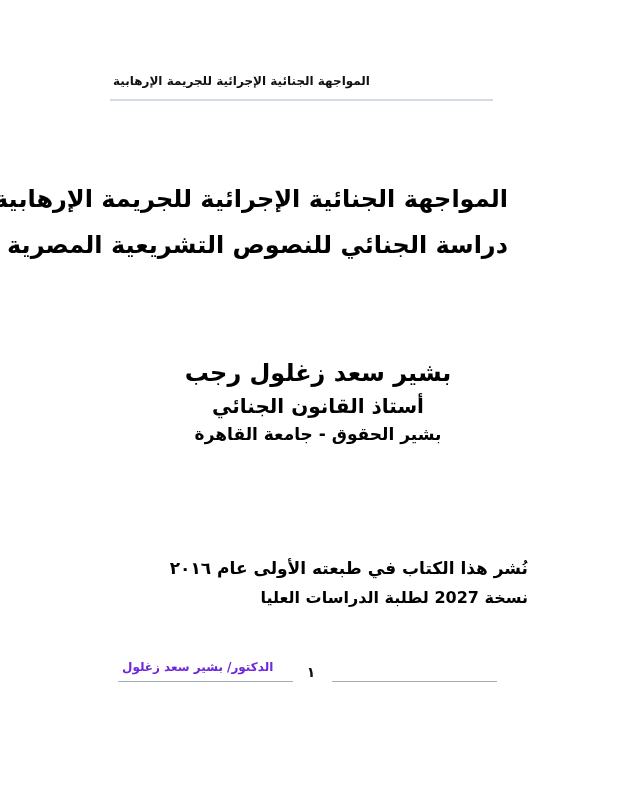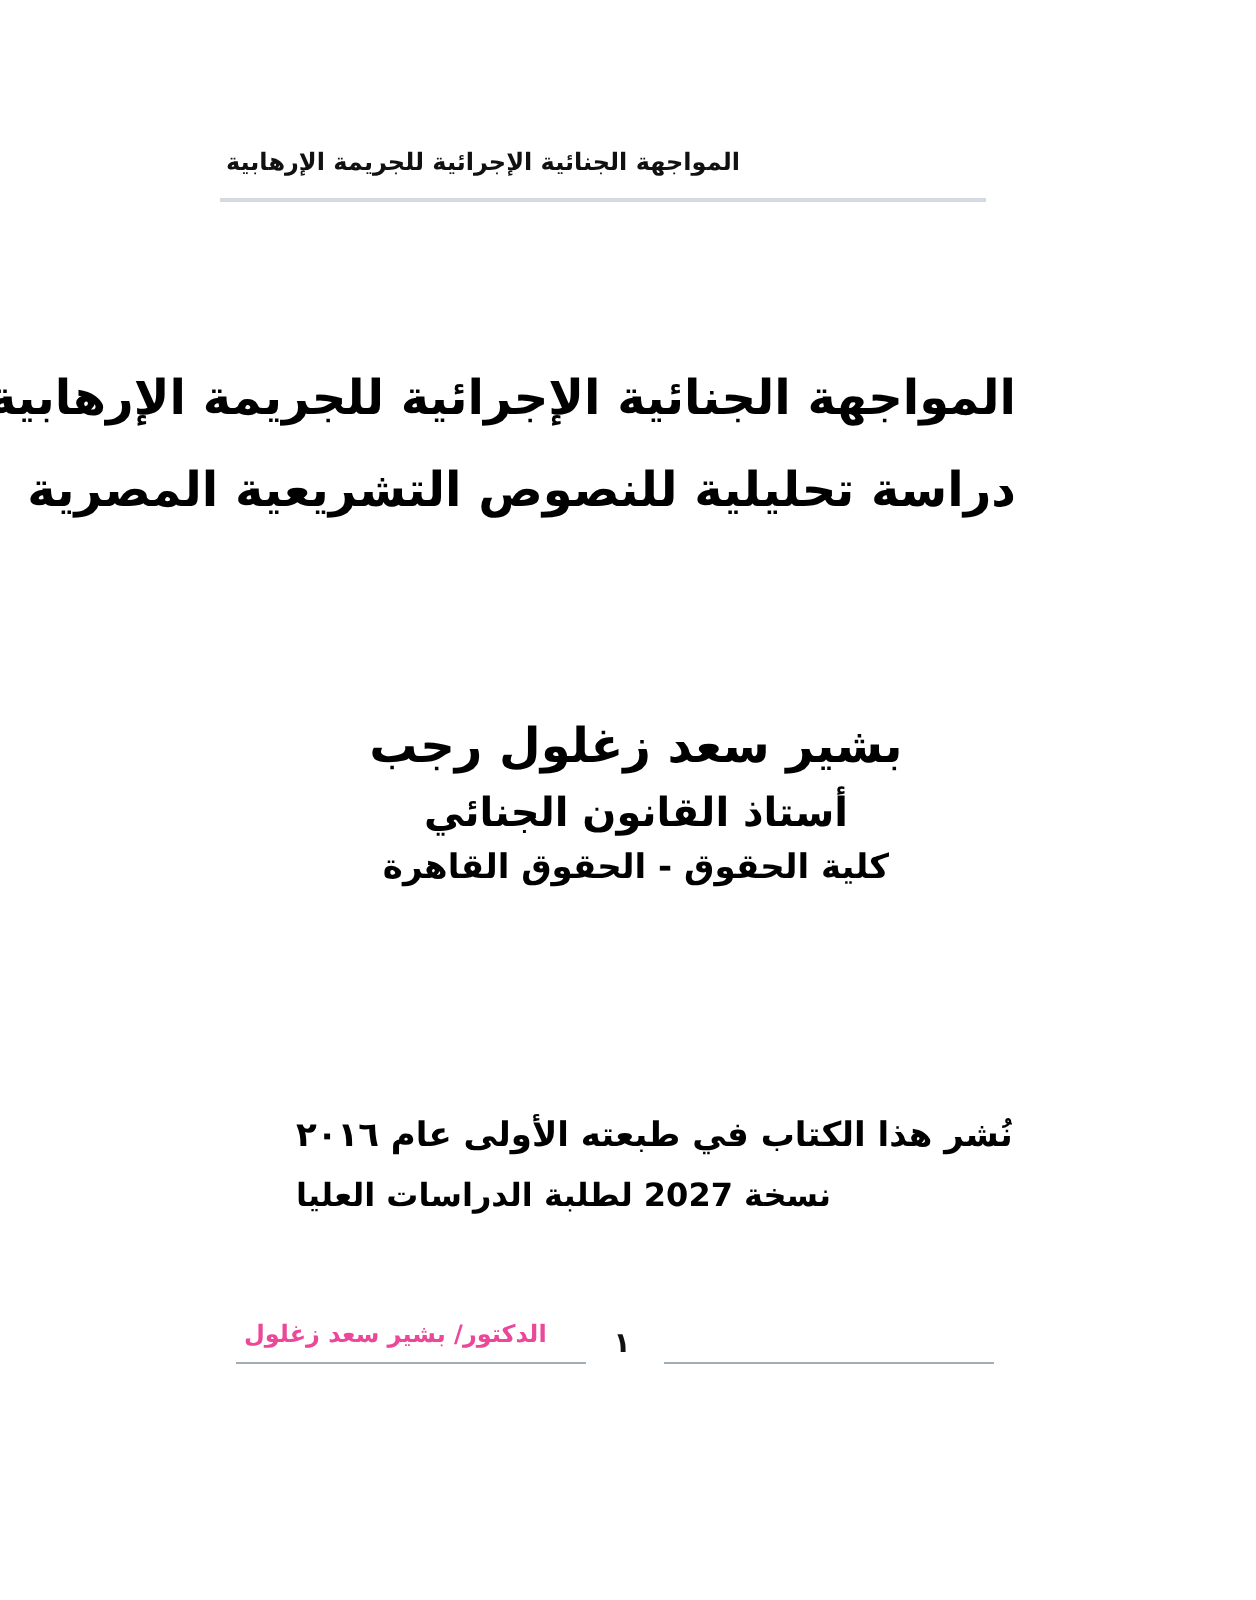--- a/index.html
+++ b/index.html
@@ -77,21 +77,21 @@
     font-size: 17px;
     line-height: 28px;
   }
   
   .publication-block {
     position: absolute;
     left: 148px;
     top: 553px;
     width: 380px;
     direction: rtl;
-    text-align: left;
+    text-align: right;
     font-weight: bold;
     color: #000000;
   }
   .publication-line-1 {
     font-size: 17px;
     line-height: 30px;
     white-space: nowrap;
   }
   .publication-line-2 {
     font-size: 16px;
@@ -100,21 +100,21 @@
   }
   
   .footer-signature {
     position: absolute;
     left: 122px;
     top: 660px;
     direction: rtl;
     font-size: 12px;
     font-weight: bold;
     white-space: nowrap;
-    color: #ec4899;
+    color: #6d28d9;
   }
   .footer-rule-left {
     position: absolute;
     left: 118px;
     top: 681px;
     width: 175px;
     height: 1px;
     background: #a3adb6;
   }
   .page-number {
@@ -139,27 +139,27 @@
 </head>
 <body>
 
 <div class="page">
 
   <div class="running-head">المواجهة الجنائية الإجرائية للجريمة الإرهابية</div>
   <div class="header-rule"></div>
 
   <div class="book-title">
     <div>المواجهة الجنائية الإجرائية للجريمة الإرهابية</div>
-    <div>دراسة تحليلية للنصوص التشريعية المصرية</div>
+    <div>دراسة الجنائي للنصوص التشريعية المصرية</div>
   </div>
 
   <div class="author-block">
     <div class="author-name">بشير سعد زغلول رجب</div>
     <div class="author-position">أستاذ القانون الجنائي</div>
-    <div class="author-affiliation">كلية الحقوق - الحقوق القاهرة</div>
+    <div class="author-affiliation">بشير الحقوق - جامعة القاهرة</div>
   </div>
 
   <div class="publication-block">
     <div class="publication-line-1">نُشر هذا الكتاب في طبعته الأولى عام ٢٠١٦</div>
     <div class="publication-line-2">نسخة 2027 لطلبة الدراسات العليا</div>
   </div>
 
   <div class="footer-signature">الدكتور/ بشير سعد زغلول</div>
   <div class="footer-rule-left"></div>
   <div class="page-number">١</div>

